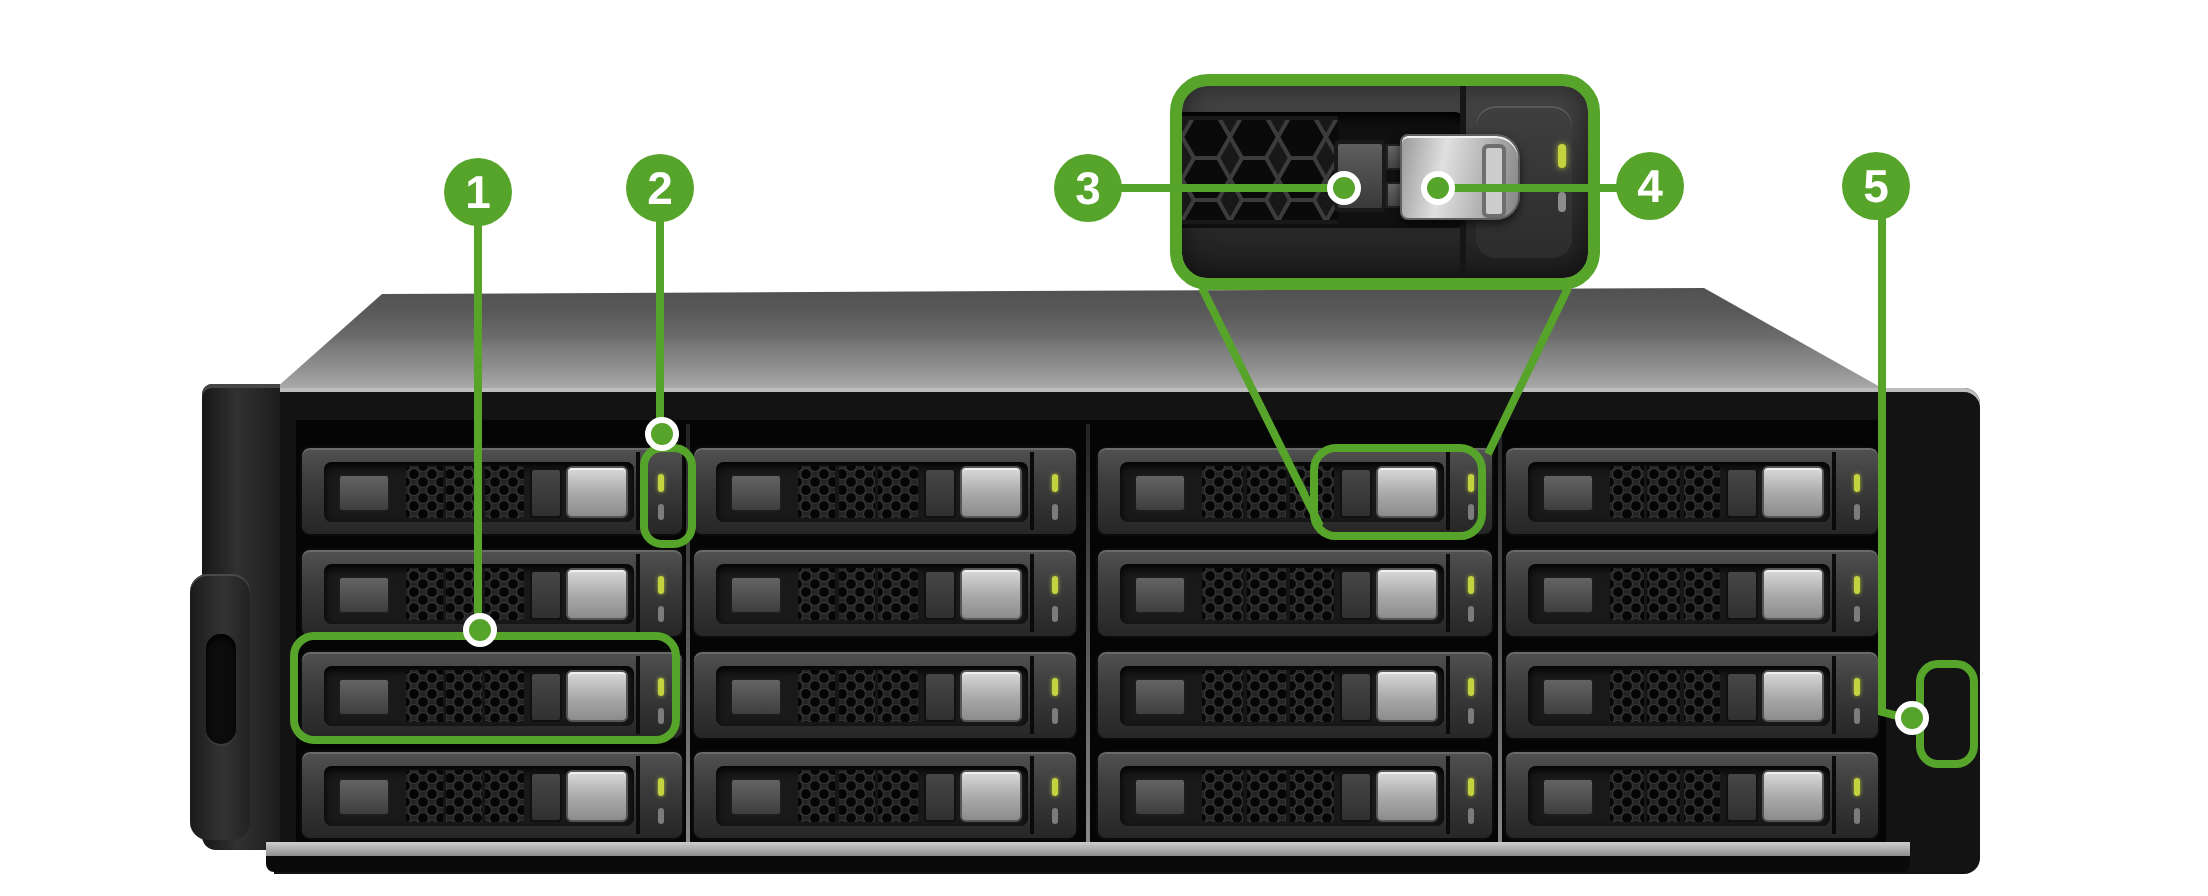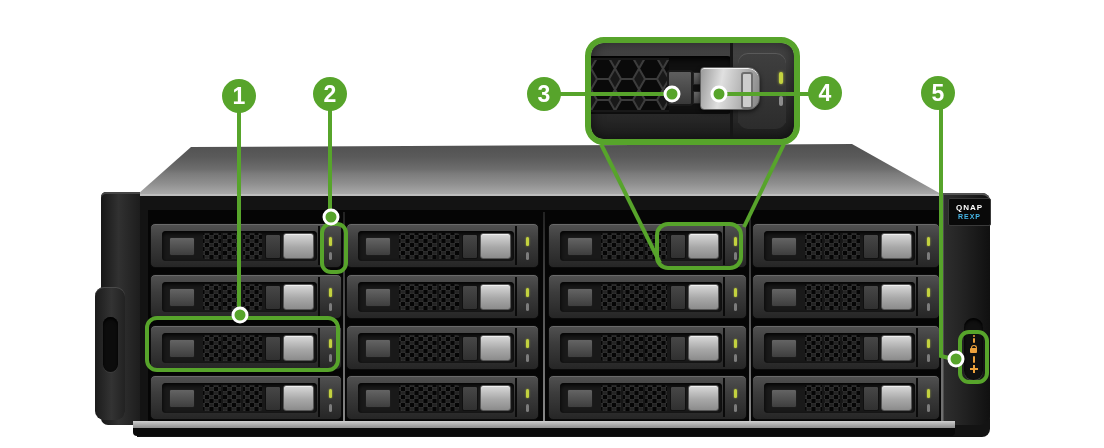--- a/index.html
+++ b/index.html
@@ -334,32 +334,20 @@
     </div>
   <div class="abs col-divider" style="left:343px"></div>
   <div class="abs col-divider" style="left:543px"></div>
   <div class="abs col-divider" style="left:749px"></div>
 
   <div class="abs left-ear"></div>
   <div class="abs left-handle">
     <div class="abs handle-slot"></div>
   </div>
 
-  <div class="abs right-panel">
-    <div class="abs logo-box">
-      <div class="brand-txt">QNAP</div>
-      <div class="model-txt">REXP</div>
-    </div>
-    <div class="abs pill-recess">
-      <span class="sled sled-info"></span>
-      <span class="sled sled-lock"></span>
-      <span class="sled sled-bar"></span>
-      <span class="sled sled-plus"></span>
-    </div>
-  </div>
 
   <div class="abs bottom-rail"></div>
   <div class="abs bottom-base"></div>
 
   <div class="abs inset">
     <div class="abs i-recess"></div>
     <svg class="abs i-hex" width="78" height="54">
       <defs>
         <pattern id="hexp" width="24" height="21" patternUnits="userSpaceOnUse">
           <path d="M6 0 L18 0 L24 10.5 L18 21 L6 21 L0 10.5 Z" fill="#0a0a0a" stroke="#3c3c3c" stroke-width="2"></path>

